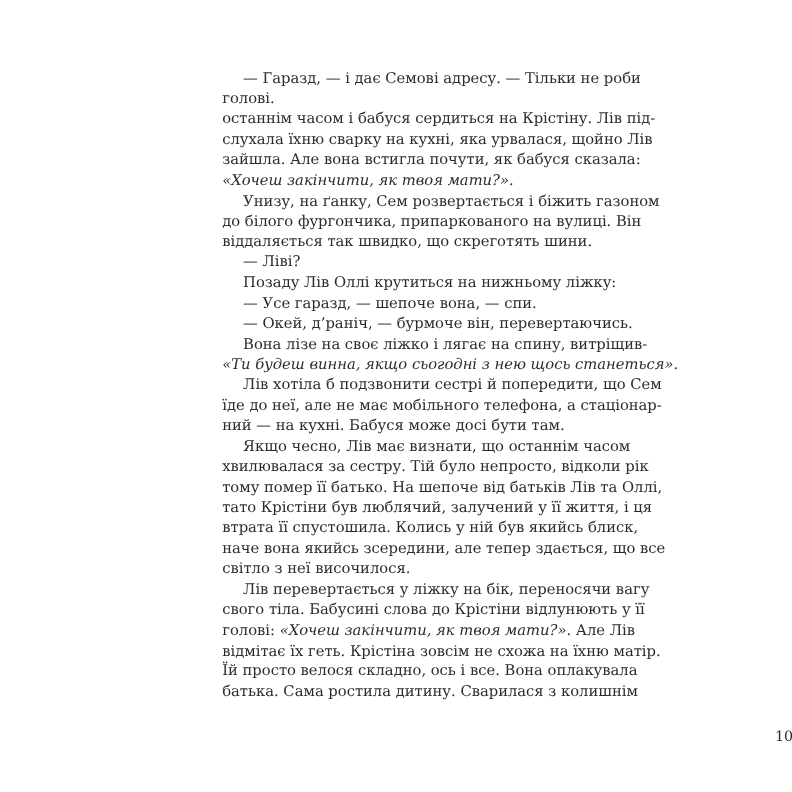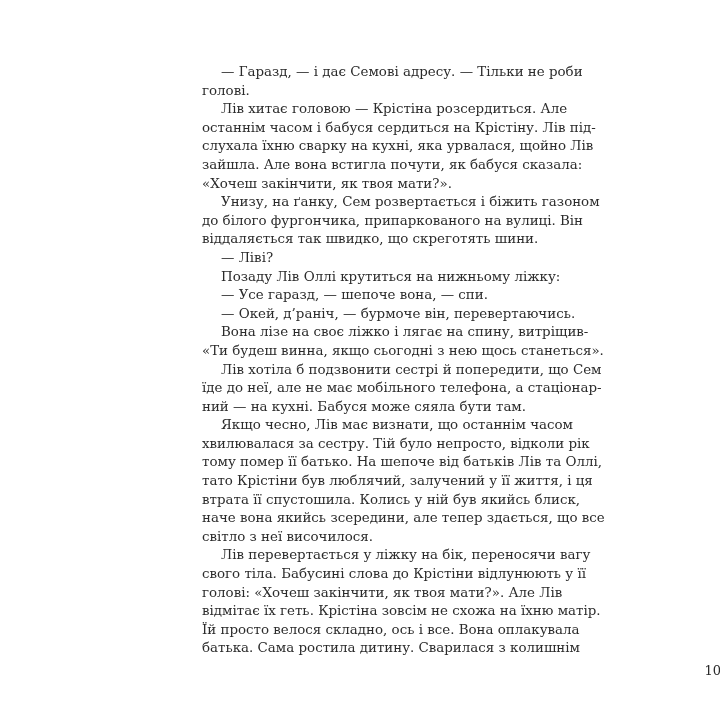--- a/index.html
+++ b/index.html
@@ -37,56 +37,56 @@
       height: 18.6px;
       overflow: visible;
     }
     .line.last {
       text-align-last: left;
     }
     .line.indent {
       padding-left: 19px;
     }
     .it {
+      font-style: italic;
     }
     .page-number {
       position: absolute;
       left: 1px;
       width: 720px;
       top: 663px;
       text-align: right;
       font-family: "DejaVu Serif", "Liberation Serif", serif;
       font-size: 13px;
       color: #2b2b2b;
     }
   </style>
 </head>
 <body>
 
 <div class="page">
   <div class="text-block" id="text-block">
       <span class="line indent">— Гаразд, — і дає Семові адресу. — Тільки не роби</span>
       <span class="line last">голові.</span>
-      <span class="line indent">Лів хитає головою — Крістіна розсердиться. Але</span>
       <span class="line">останнім часом і бабуся сердиться на Крістіну. Лів під-</span>
       <span class="line">слухала їхню сварку на кухні, яка урвалася, щойно Лів</span>
       <span class="line">зайшла. Але вона встигла почути, як бабуся сказала:</span>
       <span class="line last it">«Хочеш закінчити, як твоя мати?».</span>
       <span class="line indent">Унизу, на ґанку, Сем розвертається і біжить газоном</span>
       <span class="line">до білого фургончика, припаркованого на вулиці. Він</span>
       <span class="line last">віддаляється так швидко, що скреготять шини.</span>
       <span class="line indent last">— Ліві?</span>
       <span class="line indent last">Позаду Лів Оллі крутиться на нижньому ліжку:</span>
       <span class="line indent last">— Усе гаразд, — шепоче вона, — спи.</span>
       <span class="line indent last">— Окей, д’раніч, — бурмоче він, перевертаючись.</span>
       <span class="line indent">Вона лізе на своє ліжко і лягає на спину, витріщив-</span>
       <span class="line it">«Ти будеш винна, якщо сьогодні з нею щось станеться».</span>
       <span class="line indent">Лів хотіла б подзвонити сестрі й попередити, що Сем</span>
       <span class="line">їде до неї, але не має мобільного телефона, а стаціонар-</span>
-      <span class="line last">ний — на кухні. Бабуся може сяяла бути там.</span>
+      <span class="line last">ний — на кухні. Бабуся може досі бути там.</span>
       <span class="line indent">Якщо чесно, Лів має визнати, що останнім часом</span>
       <span class="line">хвилювалася за сестру. Тій було непросто, відколи рік</span>
       <span class="line">тому помер її батько. На шепоче від батьків Лів та Оллі,</span>
       <span class="line">тато Крістіни був люблячий, залучений у її життя, і ця</span>
       <span class="line">втрата її спустошила. Колись у ній був якийсь блиск,</span>
       <span class="line">наче вона якийсь зсередини, але тепер здається, що все</span>
       <span class="line last">світло з неї височилося.</span>
       <span class="line indent">Лів перевертається у ліжку на бік, переносячи вагу</span>
       <span class="line">свого тіла. Бабусині слова до Крістіни відлунюють у її</span>
       <span class="line"><span>голові: </span><span class="it">«Хочеш закінчити, як твоя мати?»</span><span>. Але Лів</span></span>

